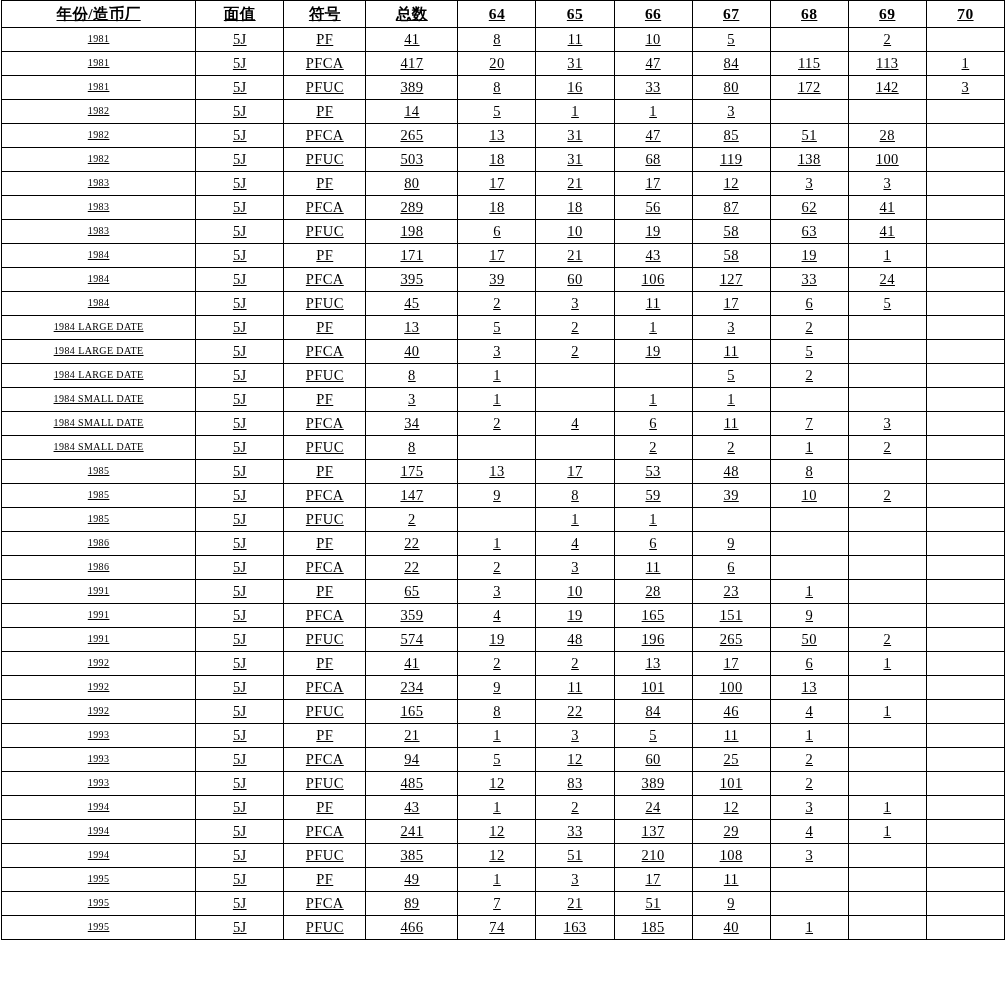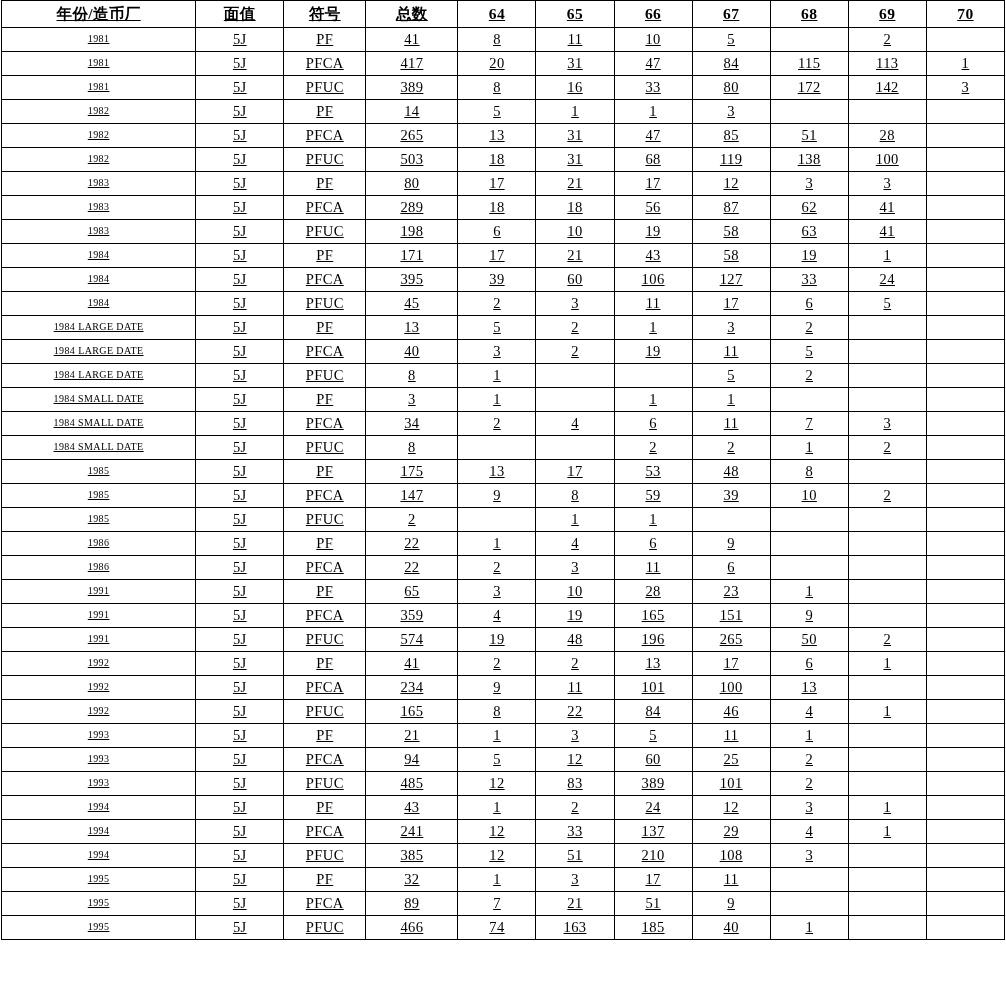--- a/index.html
+++ b/index.html
@@ -557,21 +557,21 @@
           <td>210</td>
           <td>108</td>
           <td>3</td>
           <td></td>
           <td></td>
         </tr>
         <tr>
           <td class="year">1995</td>
           <td>5J</td>
           <td>PF</td>
-          <td>32</td>
+          <td>49</td>
           <td>1</td>
           <td>3</td>
           <td>17</td>
           <td>11</td>
           <td></td>
           <td></td>
           <td></td>
         </tr>
         <tr>
           <td class="year">1995</td>

